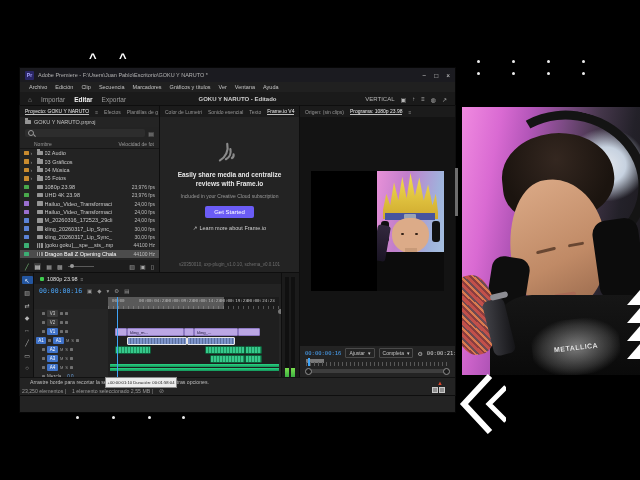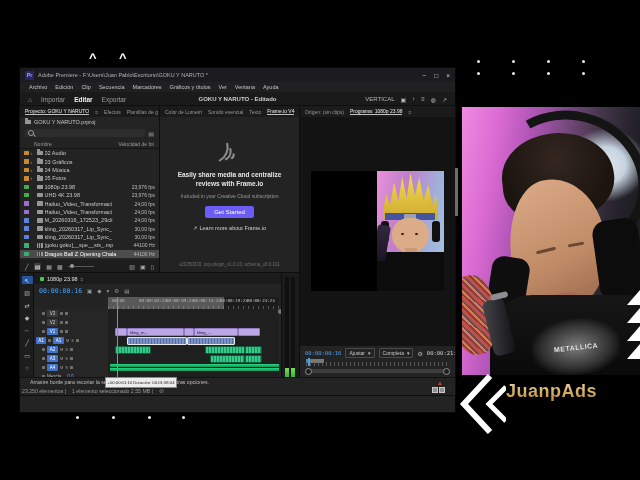--- a/index.html
+++ b/index.html
@@ -655,14 +655,13 @@
 
   <i class="tri" style="left:627px;top:290px;"></i>
   <i class="tri" style="left:627px;top:308px;"></i>
   <i class="tri" style="left:627px;top:326px;"></i>
   <i class="tri" style="left:627px;top:344px;"></i>
 
   <svg id="brand-chev" width="50" height="60" viewBox="0 0 50 60">
     <polyline points="34,2 8,30 34,58" fill="none" stroke="#ffffff" stroke-width="6"></polyline>
     <polyline points="50,13 33,30 50,47" fill="none" stroke="#ffffff" stroke-width="5"></polyline>
   </svg>
-  <span id="brand-name">JuanpAds</span>
 </div>
 
 </body></html>

